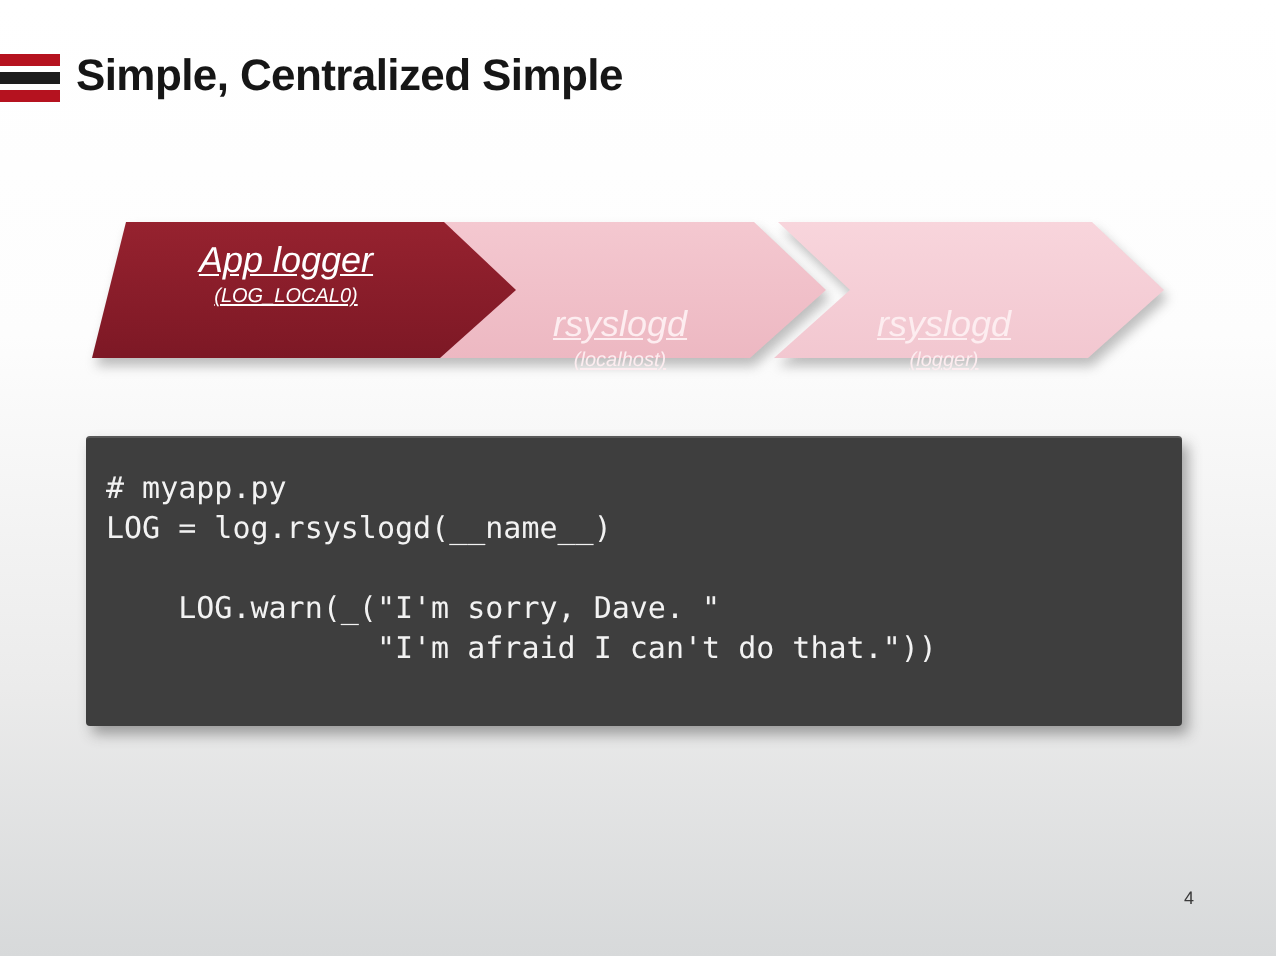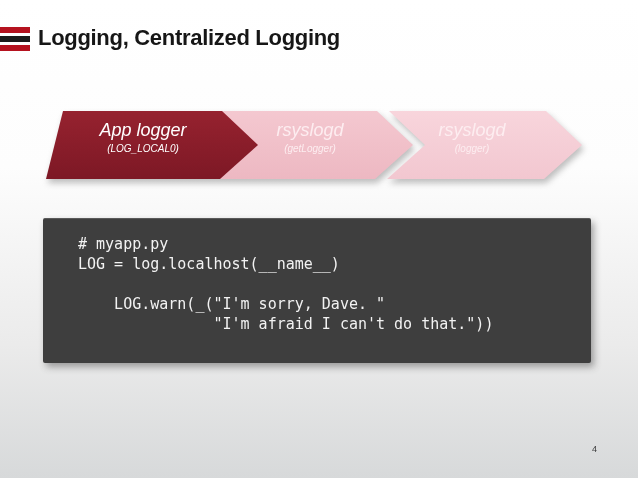--- a/index.html
+++ b/index.html
@@ -22,36 +22,36 @@
     position:absolute;left:38px;top:25px;
     font-size:22px;font-weight:700;color:#161616;
     letter-spacing:-0.3px;white-space:nowrap;
   }
 
   
   .flow-svg{position:absolute;left:40px;top:105px;width:560px;height:90px;
     filter:drop-shadow(2px 4px 3px rgba(110,110,110,0.45));}
   .flow-label{
     position:absolute;text-align:center;color:#ffffff;
-    font-style:italic;line-height:21px;pointer-events:none;
+    font-style:italic;line-height:21px;pointer-events:none;text-decoration:underline;
   }
   .flow-label .t1{font-size:18px;display:block;}
   .flow-label .t2{font-size:10px;display:block;line-height:16px;}
-  .flow-label.light{color:#fdedf0;}
+  .flow-label.light{color:#fdedf0;margin-top:32px;}
   .label-1{left:48px;top:120px;width:190px;}
   .label-2{left:230px;top:120px;width:160px;}
   .label-3{left:392px;top:120px;width:160px;}
 
   
   .code-box{
     position:absolute;left:43px;top:218px;width:548px;height:145px;
     background:#3e3e3e;border-top:1px solid #595959;border-radius:2px;
     box-shadow:3px 4px 7px rgba(60,60,60,0.45);
     box-sizing:border-box;
-    padding:15px 0 0 35px;
+    padding:15px 0 0 10px;
   }
   .code-line{
     white-space:pre;height:20px;line-height:20px;
     font-family:"DejaVu Sans Mono","Liberation Mono",monospace;
     font-size:15px;color:#f2f2f2;
   }
 
   
   .page-number{
     position:absolute;left:592px;top:444px;
@@ -62,21 +62,21 @@
 <body>
 
 <div class="slide">
 
   <div class="logo">
     <div class="bar red"></div>
     <div class="bar dark"></div>
     <div class="bar red"></div>
   </div>
 
-  <div class="title">Logging, Centralized Logging</div>
+  <div class="title">Simple, Centralized Simple</div>
 
   <svg class="flow-svg" viewBox="0 0 560 90">
     <defs>
       <linearGradient id="gradDark" x1="0" y1="0" x2="0" y2="1">
         <stop offset="0" stop-color="#96222f"></stop>
         <stop offset="1" stop-color="#7d1825"></stop>
       </linearGradient>
       <linearGradient id="gradPink" x1="0" y1="0" x2="0" y2="1">
         <stop offset="0" stop-color="#f4c8d0"></stop>
         <stop offset="1" stop-color="#edb8c2"></stop>
@@ -90,30 +90,30 @@
     <polygon points="349,6 506,6 542,40 504,74 347,74 385,40" fill="url(#gradLightPink)"></polygon>
     <polygon points="23,6 182,6 218,40 180,74 6,74" fill="url(#gradDark)"></polygon>
   </svg>
 
   <div class="flow-label label-1">
     <span class="t1">App logger</span>
     <span class="t2">(LOG_LOCAL0)</span>
   </div>
   <div class="flow-label label-2 light">
     <span class="t1">rsyslogd</span>
-    <span class="t2">(getLogger)</span>
+    <span class="t2">(localhost)</span>
   </div>
   <div class="flow-label label-3 light">
     <span class="t1">rsyslogd</span>
     <span class="t2">(logger)</span>
   </div>
 
   <div class="code-box">
     <div class="code-line"># myapp.py</div>
-    <div class="code-line">LOG = log.localhost(__name__)</div>
+    <div class="code-line">LOG = log.rsyslogd(__name__)</div>
     <div class="code-line"></div>
     <div class="code-line">    LOG.warn(_("I'm sorry, Dave. "</div>
     <div class="code-line">               "I'm afraid I can't do that."))</div>
   </div>
 
   <div class="page-number">4</div>
 
 </div>
 
 </body></html>

